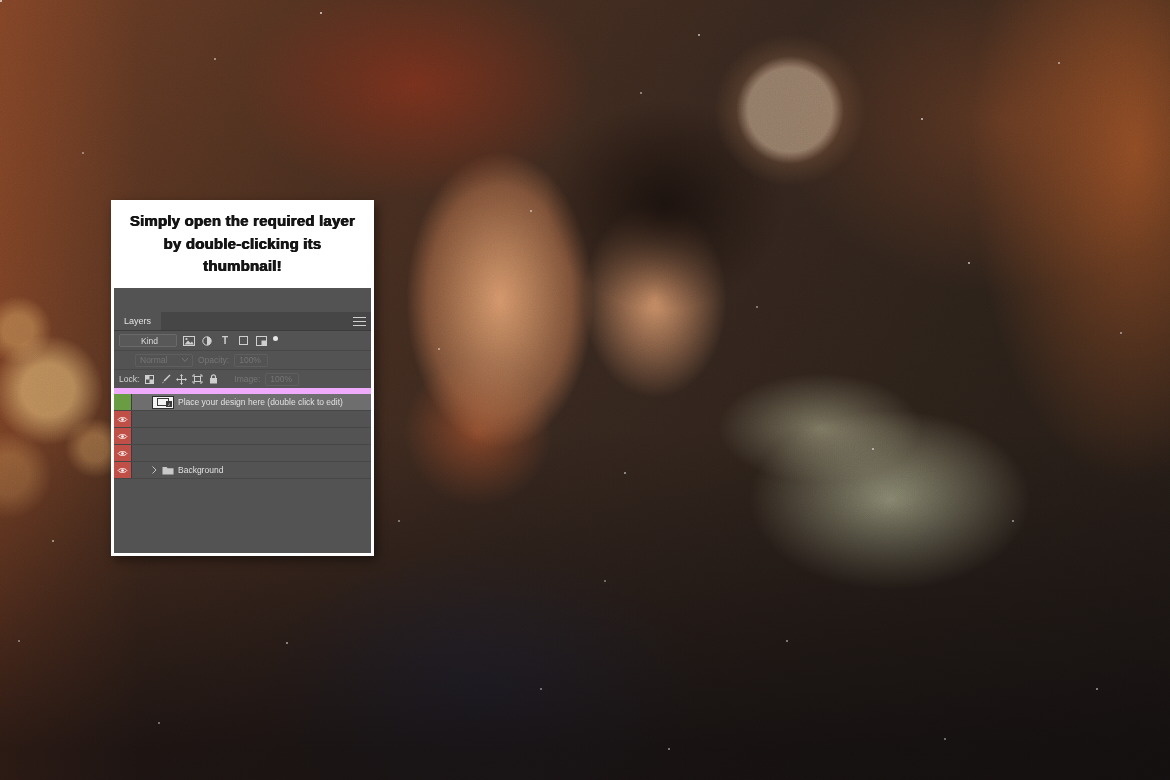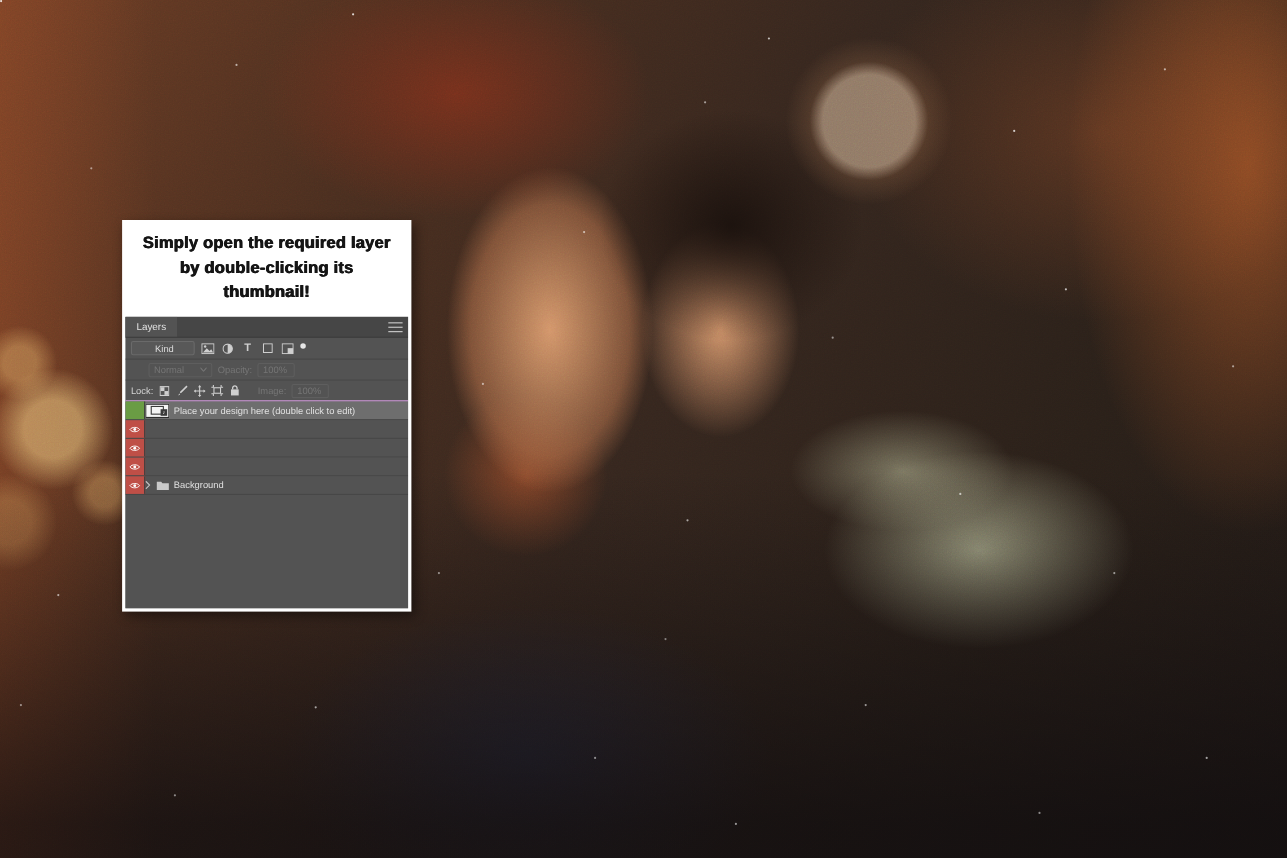--- a/index.html
+++ b/index.html
@@ -58,52 +58,52 @@
 
   
   .overlay{position:absolute;left:111px;top:200px;width:263px;height:356px;background:#ffffff;
     box-shadow:3px 4px 10px rgba(0,0,0,.45);display:flex;flex-direction:column;box-sizing:border-box;}
   .instruction{height:88px;flex:0 0 88px;display:flex;align-items:center;justify-content:center;text-align:center;
     padding:0 12px;font-weight:800;font-size:15px;line-height:1.5;color:#151515;letter-spacing:.2px;
     text-shadow:.4px 0 #151515,-.4px 0 #151515;}
   .ps-panel{flex:1;margin:0 3px 3px 3px;background:#535353;display:flex;flex-direction:column;
     font-size:9px;color:#d8d8d8;overflow:hidden;}
 
-  .tabbar{height:18px;flex:0 0 18px;background:#464646;display:flex;align-items:center;border-bottom:1px solid #3c3c3c;}
+  .tabbar{height:18px;flex:0 0 18px;background:#464646;display:flex;align-items:center;border-bottom:1px solid #3c3c3c;margin-top:24px;}
   .tab{height:18px;line-height:18px;padding:0 10px;background:#535353;color:#e3e3e3;font-size:9px;}
   .tab-spacer{flex:1;}
   .panel-menu{width:13px;height:9px;margin-right:5px;display:flex;flex-direction:column;justify-content:space-between;}
   .panel-menu i{display:block;height:1px;background:#cfcfcf;}
 
   .filter-row{height:19px;flex:0 0 19px;display:flex;align-items:center;gap:6px;padding:0 5px;border-bottom:1px solid #484848;}
   .kind-select{width:58px;height:13px;background:#585858;border:1px solid #6a6a6a;border-radius:2px;
     display:flex;align-items:center;gap:18px;padding:0 3px;box-sizing:border-box;}
   .kind-select .lbl{font-size:8.5px;color:#dcdcdc;flex:1;}
   .ficon{width:12px;height:12px;display:flex;align-items:center;justify-content:center;color:#cfcfcf;}
   .ficon.t{font-size:10px;font-weight:bold;color:#cfcfcf;}
   .toggle-dot{width:5px;height:5px;border-radius:50%;background:#e6e6e6;margin-top:-4px;}
 
   .blend-row{height:18px;flex:0 0 18px;display:flex;align-items:center;gap:5px;padding:0 5px;border-bottom:1px solid #484848;color:#757575;}
   .dim-box{height:13px;border:1px solid #5e5e5e;border-radius:2px;display:flex;align-items:center;
     padding:0 4px;box-sizing:border-box;color:#757575;font-size:8.5px;gap:3px;}
   .blend-mode{width:58px;justify-content:space-between;margin-left:16px;}
   .dim-lbl{font-size:8.5px;color:#757575;}
   .val-box{width:34px;justify-content:space-between;}
 
-  .lock-row{height:18px;flex:0 0 18px;display:flex;align-items:center;gap:5px;padding:0 5px;border-bottom:1px solid #f0abfc;text-align:center;}
+  .lock-row{height:18px;flex:0 0 18px;display:flex;align-items:center;gap:5px;padding:0 5px;border-bottom:6px solid #f0abfc;text-align:center;}
   .lock-lbl{font-size:8.5px;color:#d4d4d4;}
   .licon{width:11px;height:11px;display:flex;align-items:center;justify-content:center;color:#cfcfcf;}
 
   .layer-list{display:flex;flex-direction:column;}
   .layer-row{height:16px;flex:0 0 16px;display:flex;align-items:stretch;border-bottom:1px solid #474747;background:#535353;}
   .layer-row.selected{background:#6e6e6e;}
   .eye-cell{width:17px;flex:0 0 17px;display:flex;align-items:center;justify-content:center;border-right:1px solid #3e3e3e;}
   .eye-cell.red{background:#bf4f47;}
   .eye-cell.green{background:#6a9c44;}
-  .row-body{flex:1;display:flex;align-items:center;gap:4px;padding-left:0;overflow:hidden;}
+  .row-body{flex:1;display:flex;align-items:center;gap:4px;padding-left:20px;overflow:hidden;}
   .chev{width:6px;height:8px;flex:0 0 6px;display:flex;align-items:center;}
   .layer-name{font-size:8.5px;color:#e0e0e0;white-space:nowrap;}
   .thumb{width:22px;height:13px;background:#f4f4f4;border:1px solid #2e2e2e;box-sizing:border-box;
     position:relative;display:flex;align-items:center;justify-content:center;}
   .thumb .ph{width:12px;height:8px;border:1px solid #3a3a3a;box-sizing:border-box;}
   .thumb .badge{position:absolute;right:1px;bottom:1px;width:6px;height:6px;background:#3a3a3a;
     color:#f4f4f4;font-size:5px;line-height:6px;text-align:center;}
   .panel-empty{flex:1;background:#535353;}
 </style>
 </head>

